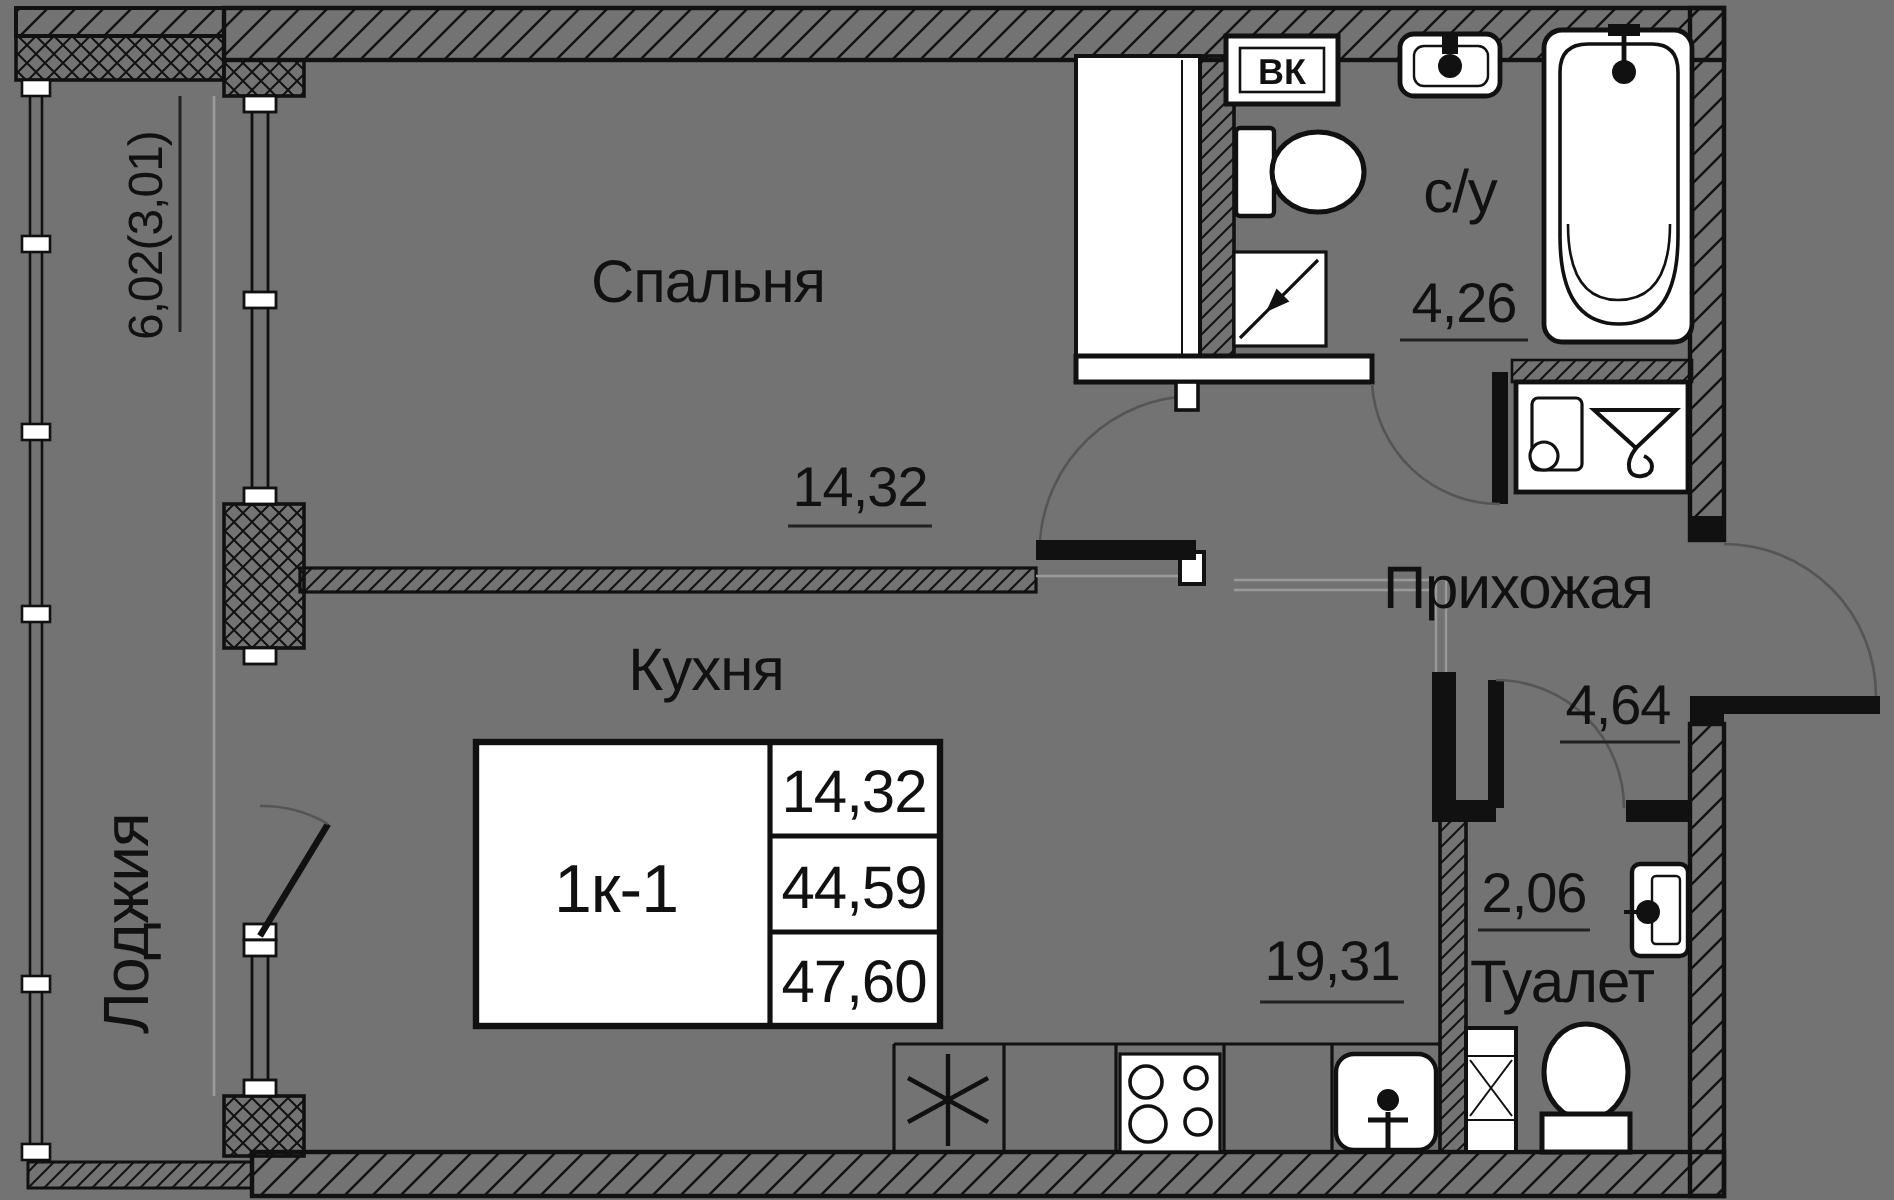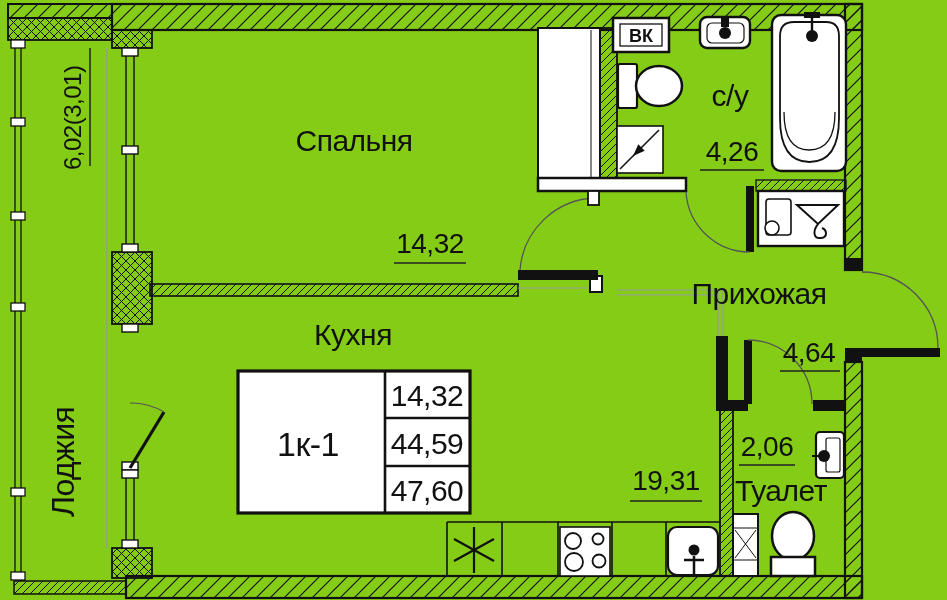--- a/index.html
+++ b/index.html
@@ -1,19 +1,19 @@
 <!DOCTYPE html>
 <html><head>
 <meta charset="utf-8">
 <style>
   html,body{margin:0;padding:0;background:#ffffff;}
   .stage{
     position:relative;
     width:947px;height:600px;
-    background:#84cc16;
+    background:#737373;
     font-family:"Liberation Sans", sans-serif;
     overflow:hidden;
   }
   svg{position:absolute;left:0;top:0;}
   text{
     font-family:"Liberation Sans", sans-serif;
     fill:#111;
     letter-spacing:-0.5px;
   }
   .room-name{font-size:30px;}

